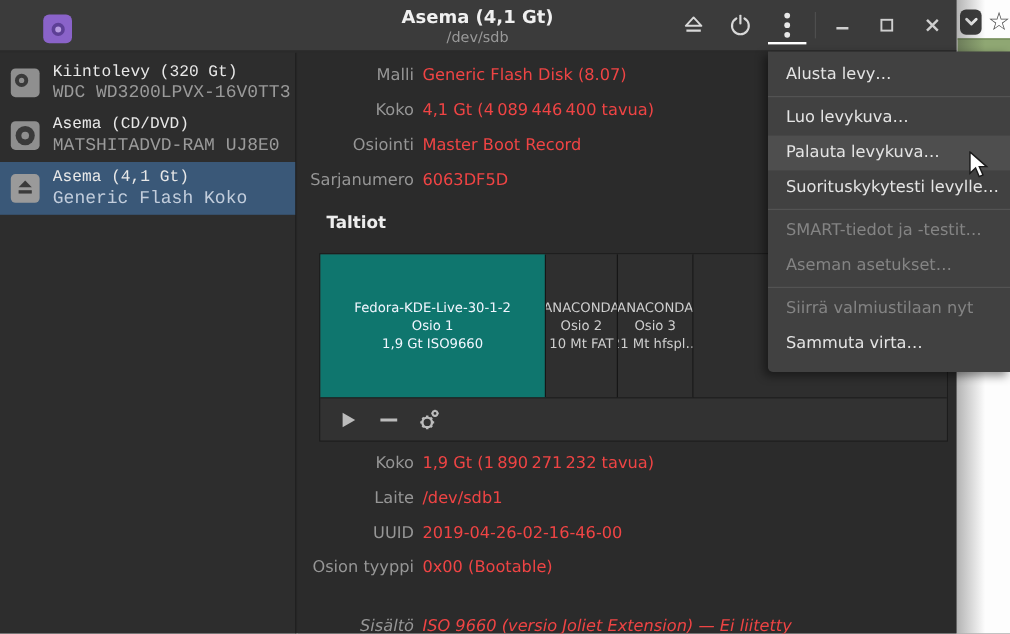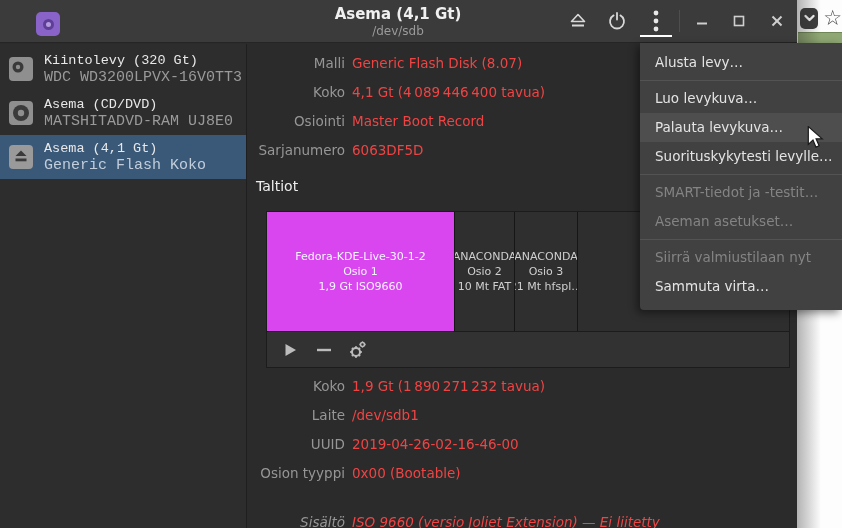--- a/index.html
+++ b/index.html
@@ -38,29 +38,29 @@
   .sb-text { margin-left:10px; overflow:hidden; white-space:nowrap;font-family:Liberation Mono, monospace; }
   .sb-title { font-size:13.5px; color:#e8e8e8; }
   .sb-sub { font-size:15px; color:#9a9a9a; margin-top:1px; }
   .sb-row.selected .sb-sub { color:#c2cddc; }
 
   
   .content { position:absolute; left:248px; top:44px; width:549px; height:484px; background:#2b2b2b; }
   .inforow { position:absolute; height:20px; display:flex; font-size:13.5px; line-height:20px; white-space:nowrap; }
   .inforow .lbl { width:97px; text-align:right; color:#969696; flex:none; }
   .inforow .val { margin-left:7px; color:#ef4444; }
-  .section-heading { position:absolute; left:8px; font-size:14px; font-weight:normal; color:#ededed; }
+  .section-heading { position:absolute; left:24px; font-size:14px; font-weight:bold; color:#ededed; }
 
   
   .volframe { position:absolute; left:18px; top:167px; width:524px; height:157px; border:1px solid #1c1c1c; }
   .volgrid { display:flex; height:119px; background:#2e2e2e; }
   .vol { border-right:1px solid #161616; display:flex; flex-direction:column; align-items:center; justify-content:center; text-align:center; overflow:hidden; }
   .vol:last-child { border-right:none; }
   .vol .l { font-size:11px; color:#cfcfcf; line-height:15px; white-space:nowrap; }
-  .vol.selected { background:#d946ef; }
+  .vol.selected { background:#0f766e; }
   .vol.selected .l { color:#f2f6ff; }
   .vol.plain { background:#2f2f2f; }
   .vol.free { background:#2e2e2e; }
   .voltoolbar { height:36px; background:#323232; border-top:1px solid #1c1c1c; display:flex; align-items:center; padding-left:10px; gap:8px; }
   .tool-btn { width:26px; height:26px; display:flex; align-items:center; justify-content:center; }
 
   
   .menu { position:absolute; left:640px; top:43px; width:202px; height:267px; background:#414141;
     border-bottom-left-radius:4px; box-shadow:-3px 3px 8px rgba(0,0,0,.45); padding-top:5px; z-index:5; overflow:hidden; }
   .menu-item { height:29px; line-height:29px; padding-left:15px; font-size:13.5px; color:#e4e4e4; white-space:nowrap; }

